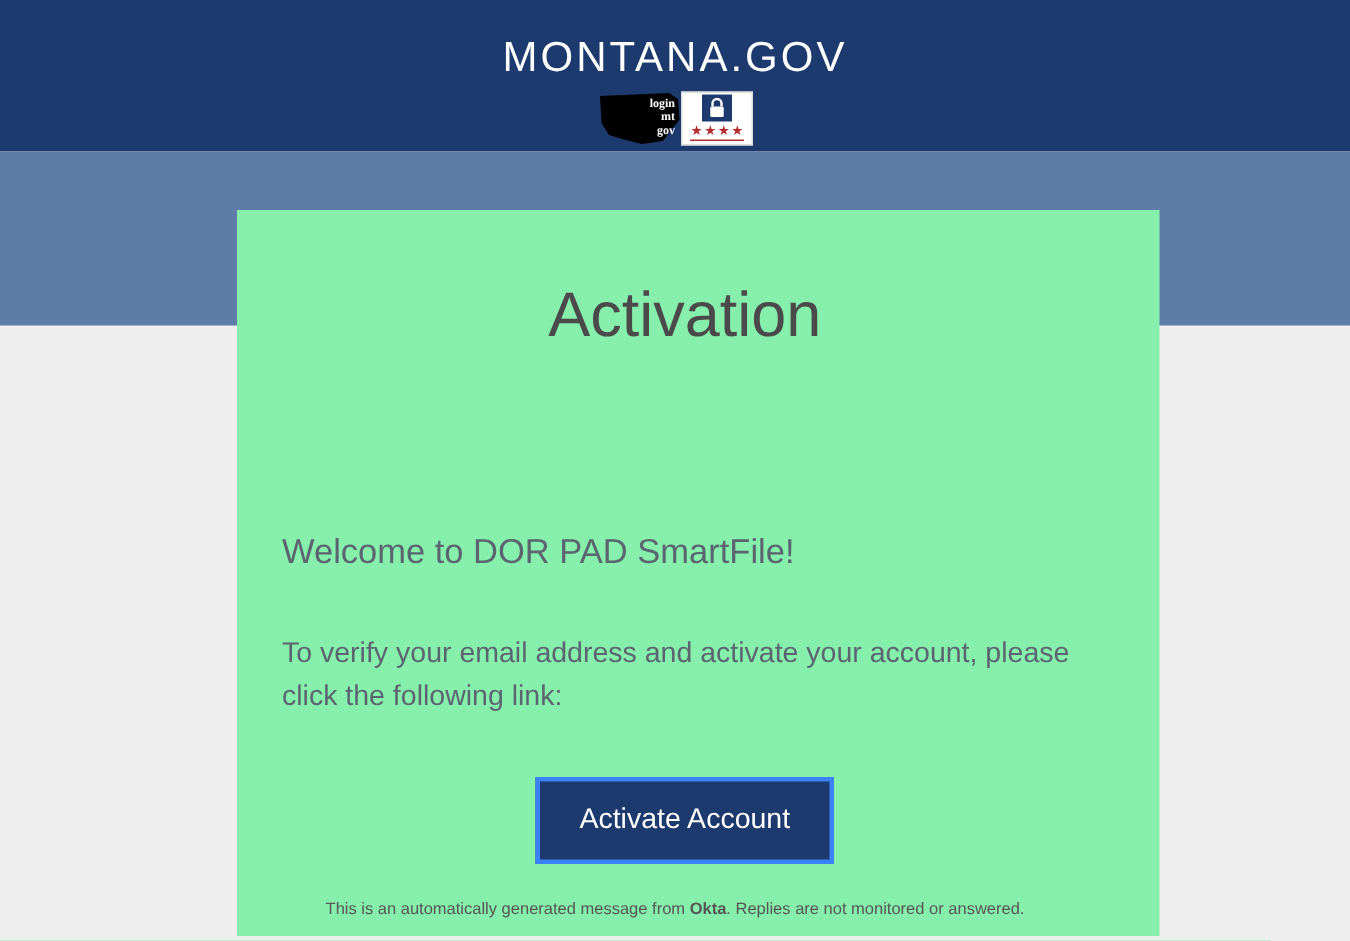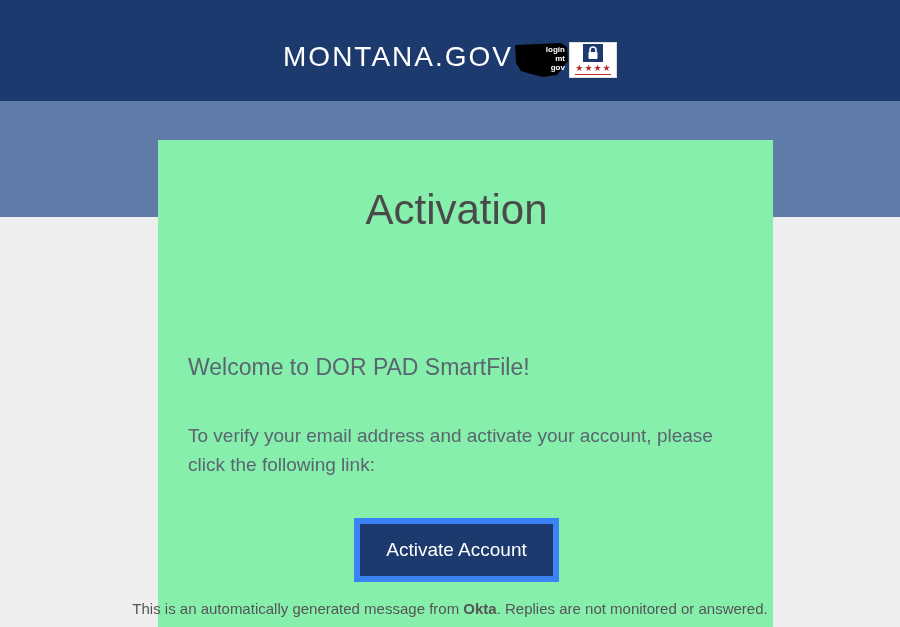--- a/index.html
+++ b/index.html
@@ -8,36 +8,37 @@
       background: #eeeeee;
       width: 900px;
       height: 627px;
       overflow: hidden;
       position: relative;
     }
     .header-dark {
       background: #1d3a6e;
       height: 101px;
       display: flex;
-      flex-direction: row;
+      flex-direction: column;
       align-items: center;
       justify-content: center;
       padding-top: 18px;
     }
     .header-title {
       color: #ffffff;
       font-size: 28px;
       letter-spacing: 2px;
       font-weight: 400;
       margin-bottom: 6px;
     }
     .logo-block {
       display: flex;
       align-items: center;
       gap: 0;
+      font-family: Liberation Serif, serif;
     }
     .state-shape {
       position: relative;
       width: 58px;
       height: 38px;
     }
     .state-svg { display: block; }
     .state-text {
       position: absolute;
       right: 6px;
@@ -107,33 +108,33 @@
       color: #5a6570;
       font-size: 19px;
       line-height: 1.55;
       margin-bottom: 38px;
     }
     .activate-btn {
       display: block;
       margin: 0 auto;
       background: #1d3a6e;
       color: #ffffff;
-      border: 6px solid #3b82f6;
+      border: 3px solid #3b82f6;
       font-size: 19px;
       padding: 15px 26px;
       cursor: pointer;
       font-family: Arial, Helvetica, sans-serif;
     }
     .footer-text {
       position: absolute;
       top: 600px;
       left: 0;
       width: 900px;
       text-align: center;
-      font-size: 15px;
+      font-size: 11px;
       color: #555;
     }
     .footer-text b { font-weight: bold; }
   </style>
 </head>
 <body>
 
 <div class="header-dark">
   <div class="header-title">MONTANA.GOV</div>
   <div class="logo-block">

